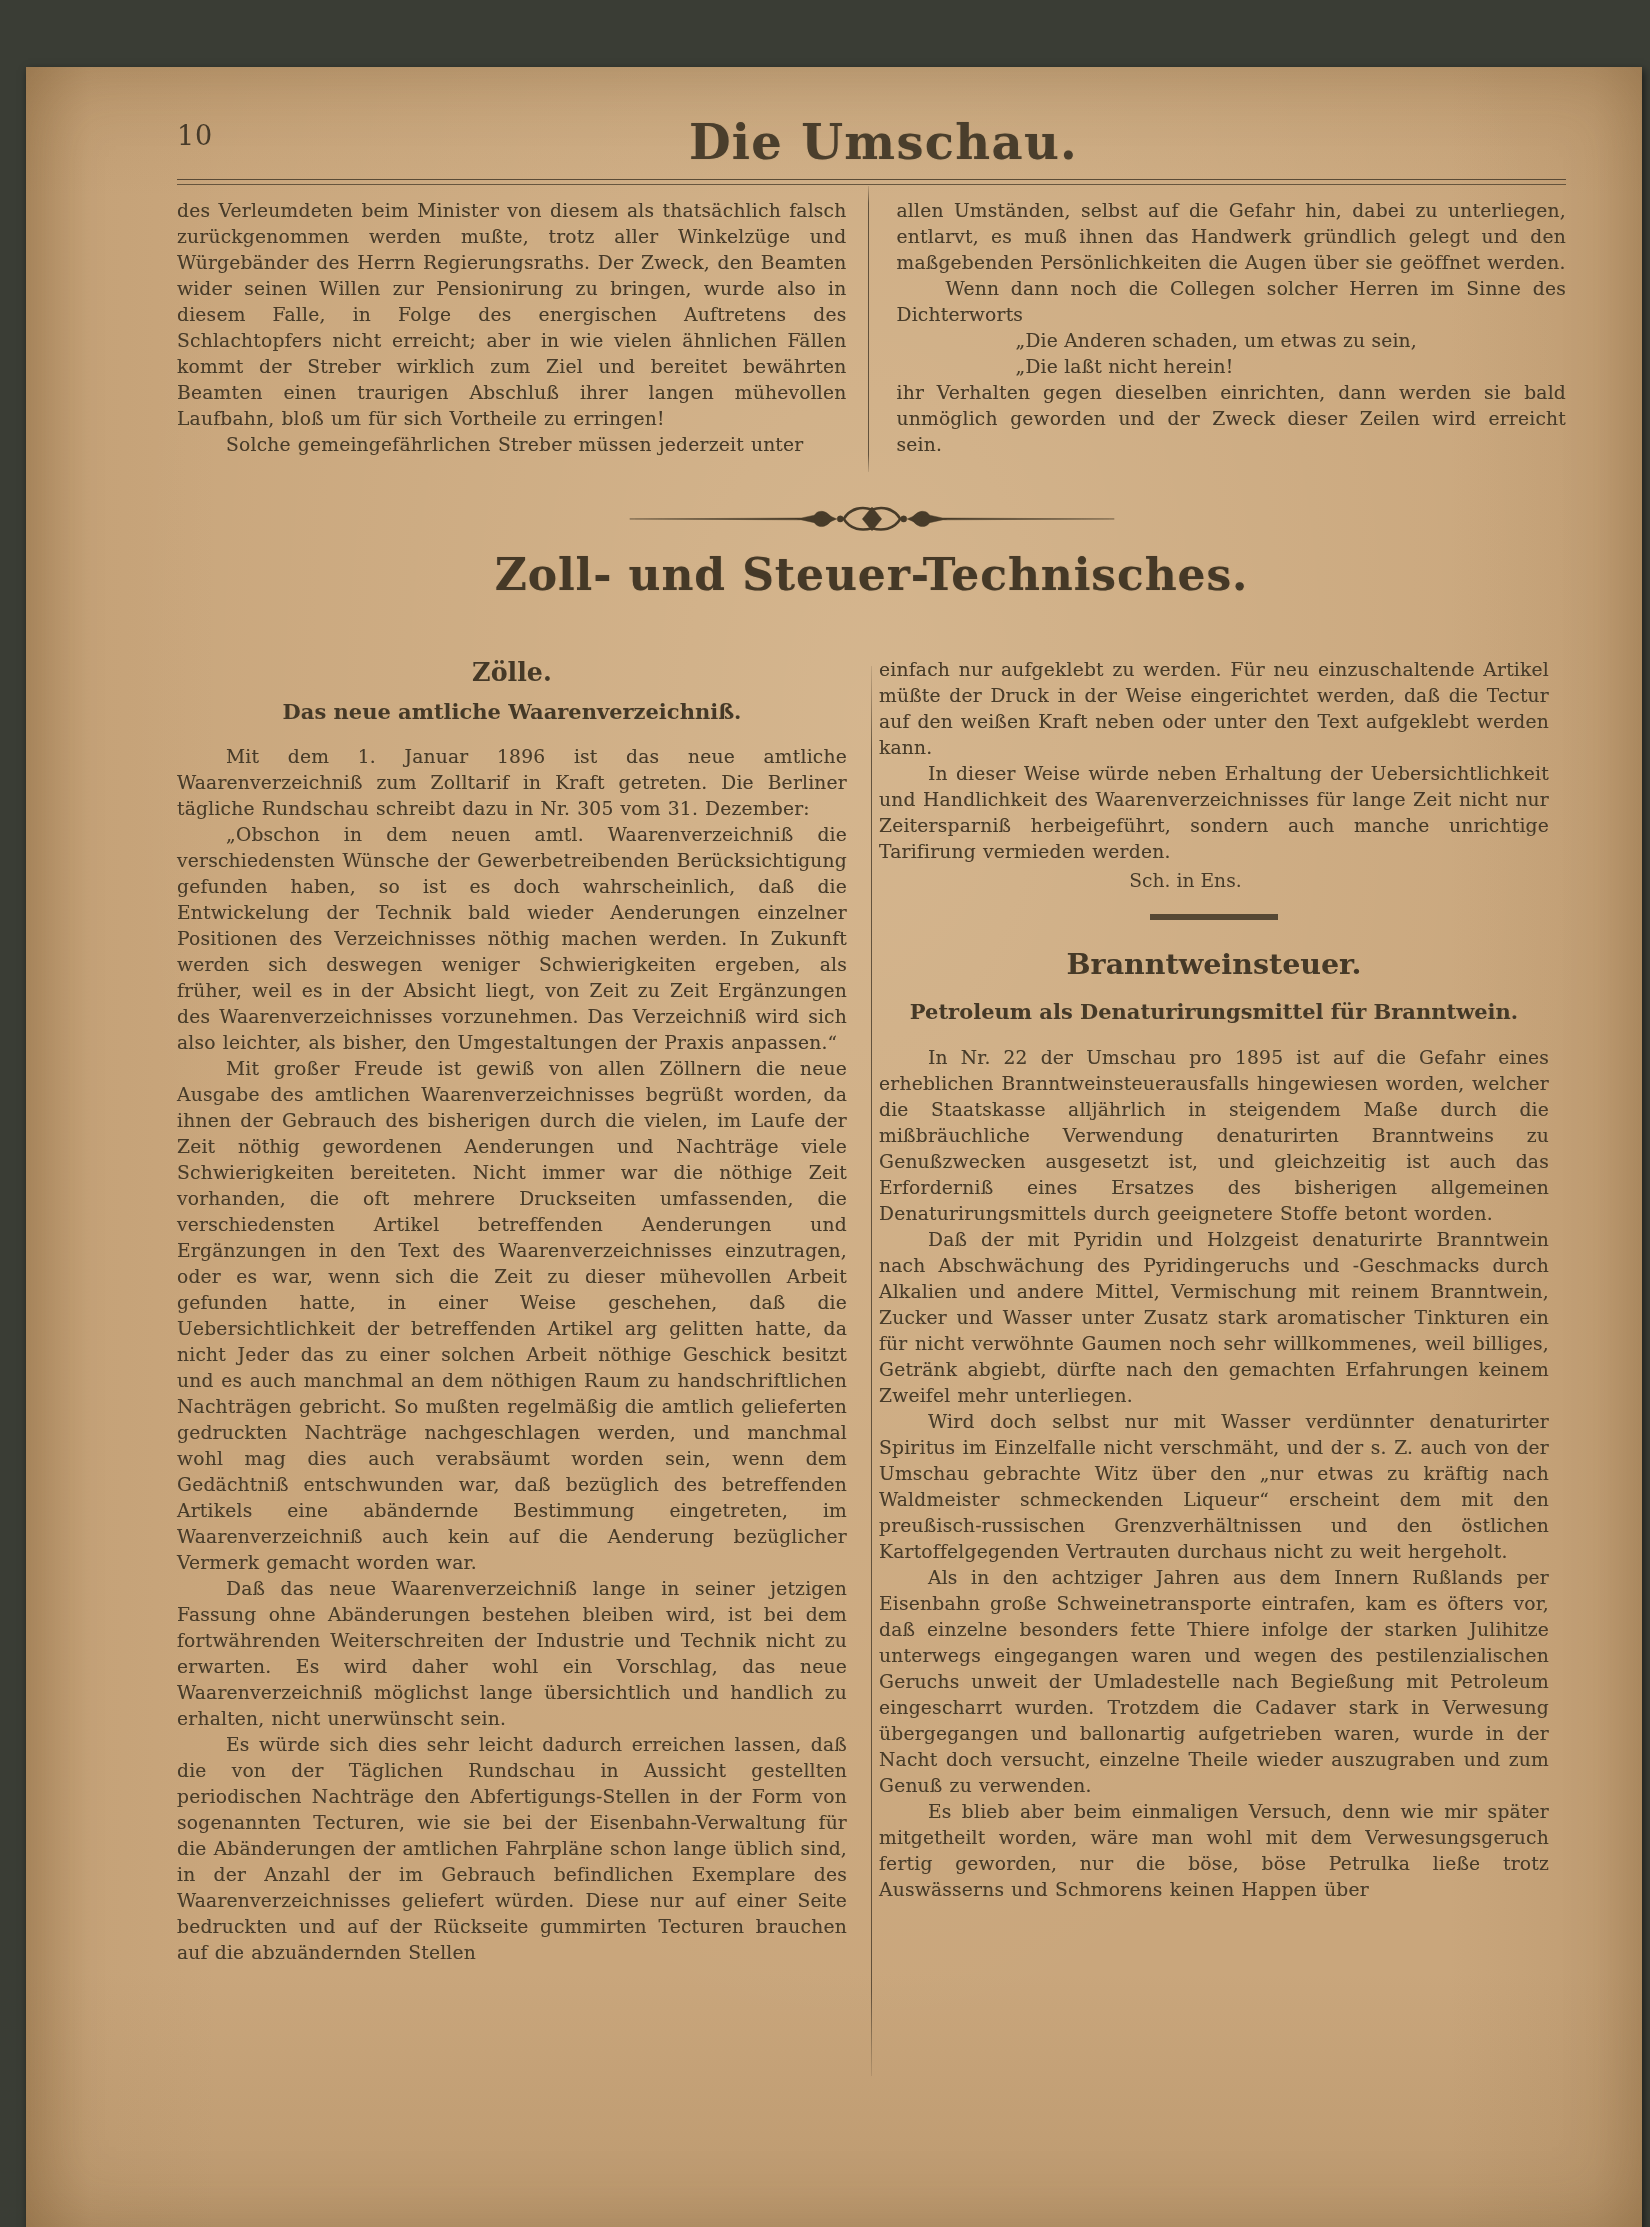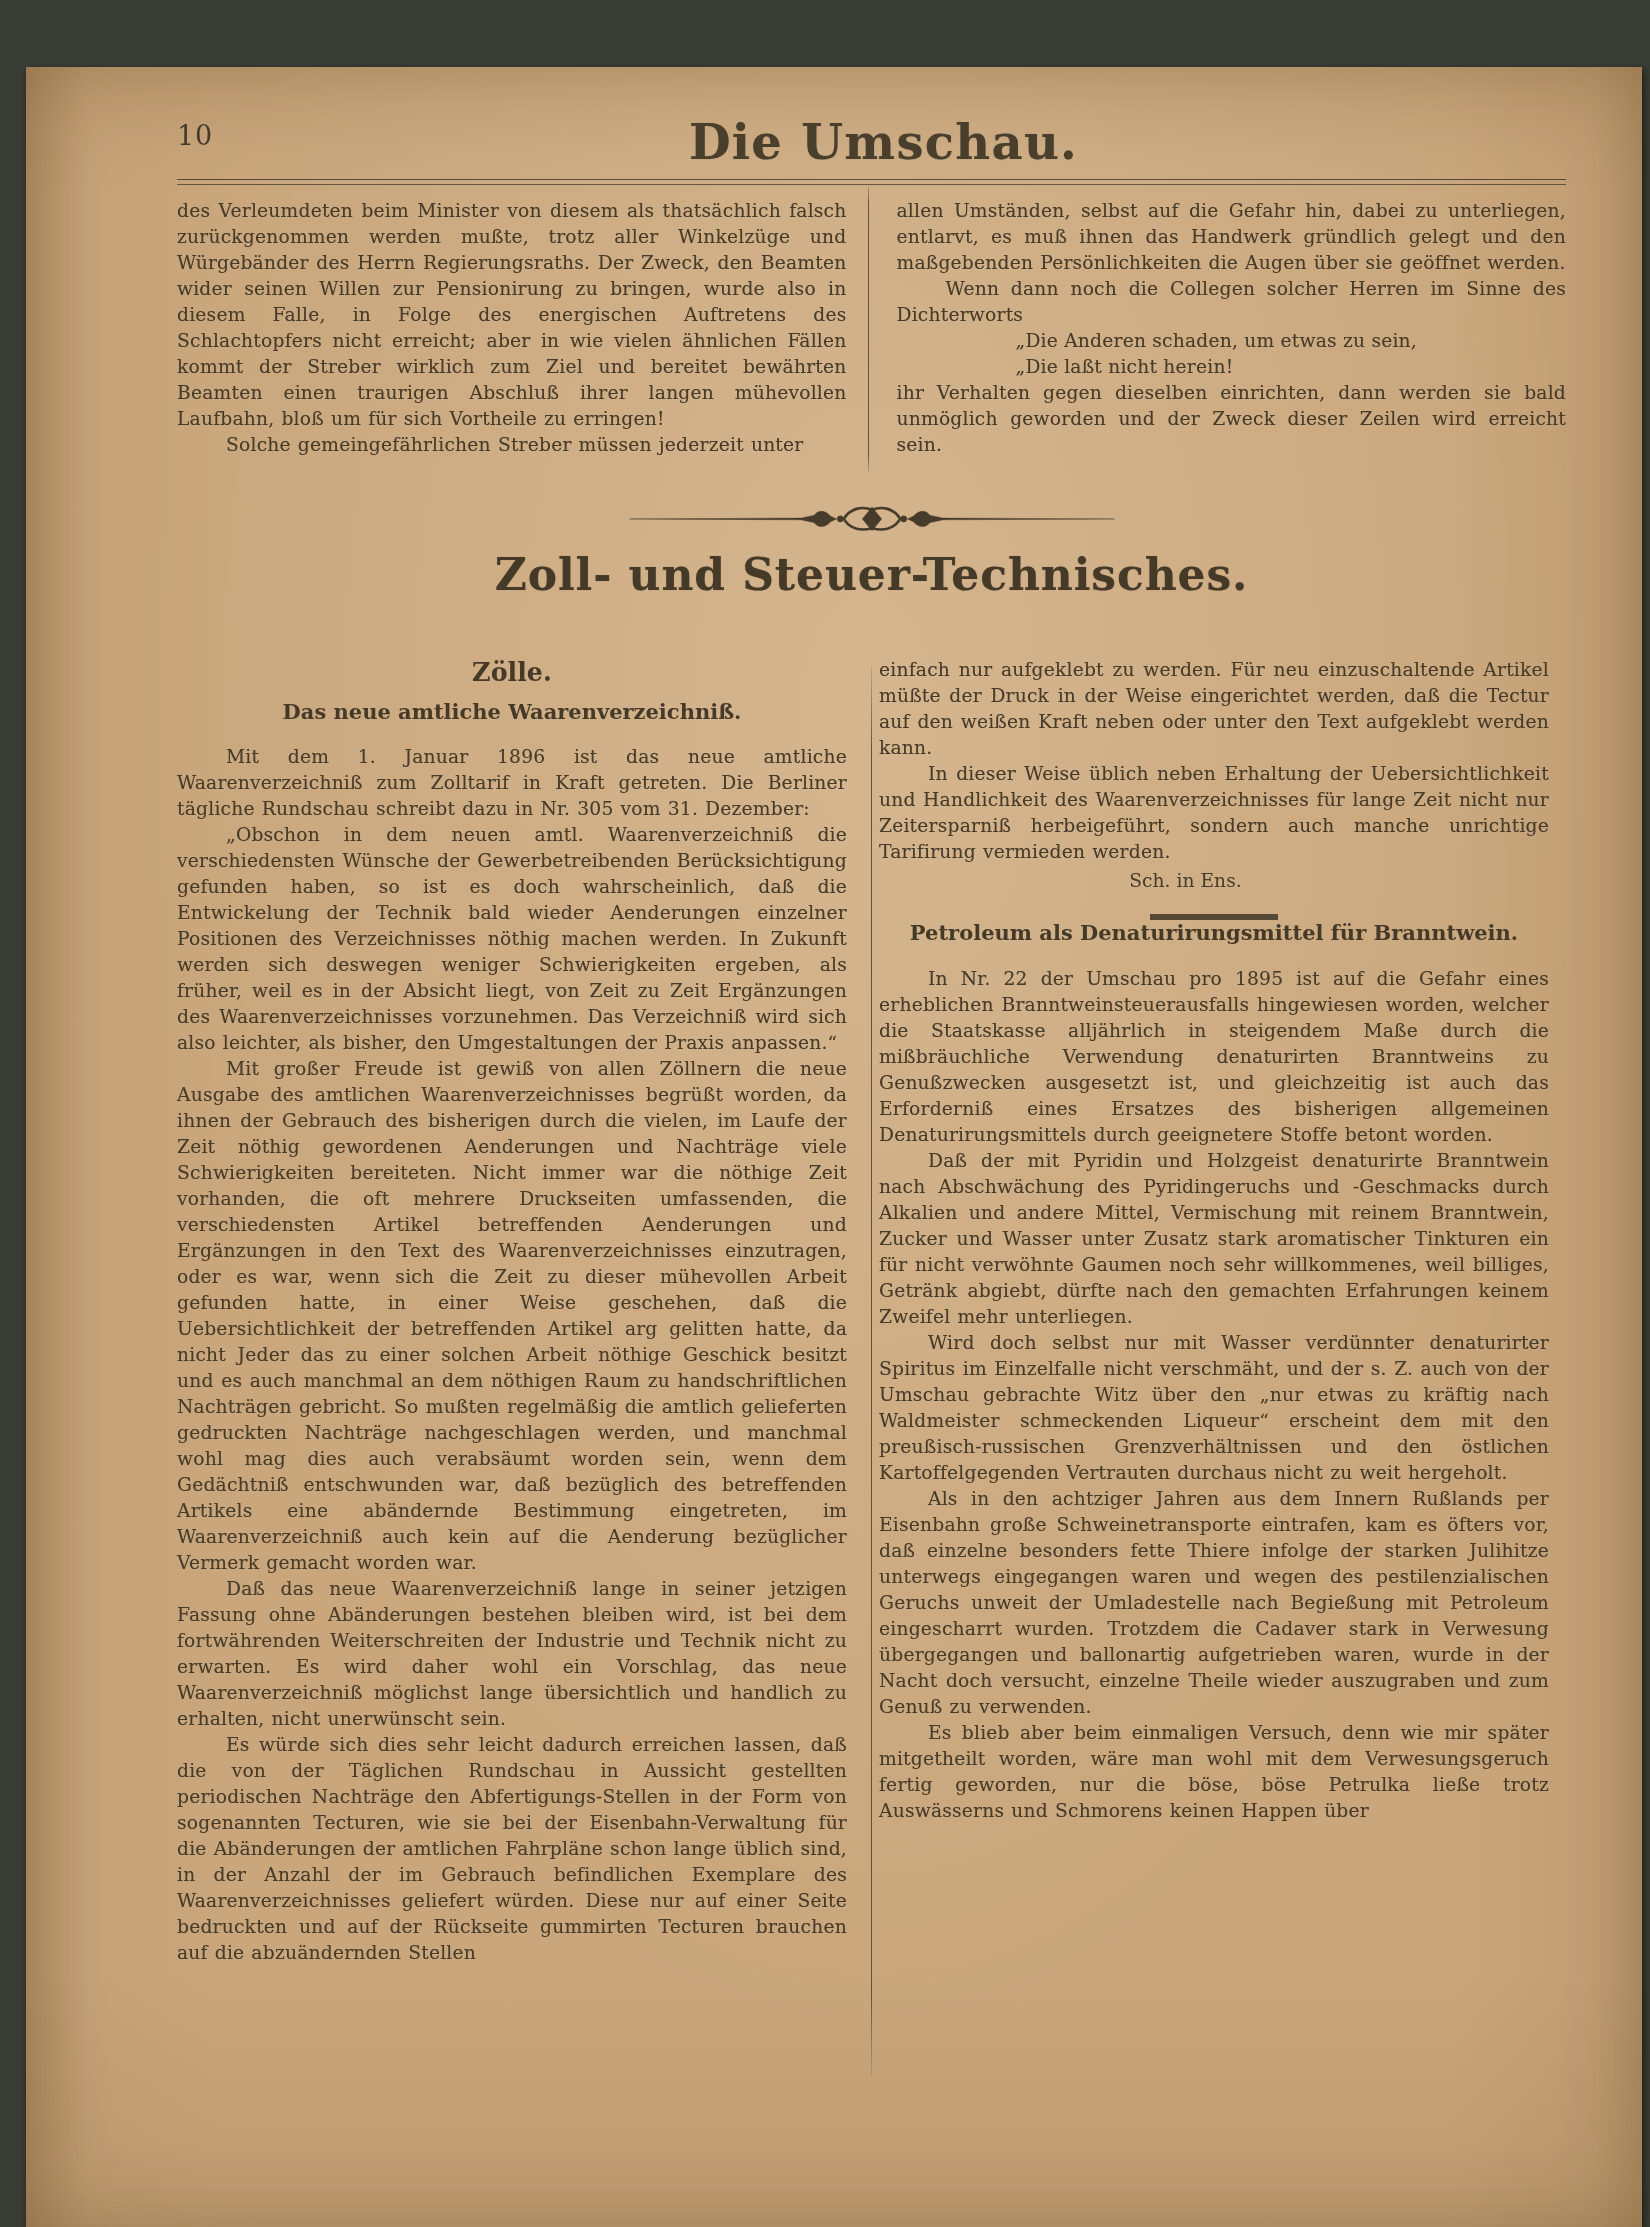--- a/index.html
+++ b/index.html
@@ -193,23 +193,24 @@
       <h4 class="article-title">Das neue amtliche Waarenverzeichniß.</h4>
       <p class="body-text ind">Mit dem 1. Januar 1896 ist das neue amtliche Waarenverzeichniß zum Zolltarif in Kraft getreten. Die Berliner tägliche Rundschau schreibt dazu in Nr. 305 vom 31. Dezember:</p>
       <p class="body-text ind">„Obschon in dem neuen amtl. Waarenverzeichniß die verschiedensten Wünsche der Gewerbetreibenden Berücksichtigung gefunden haben, so ist es doch wahrscheinlich, daß die Entwickelung der Technik bald wieder Aenderungen einzelner Positionen des Verzeichnisses nöthig machen werden. In Zukunft werden sich deswegen weniger Schwierigkeiten ergeben, als früher, weil es in der Absicht liegt, von Zeit zu Zeit Ergänzungen des Waarenverzeichnisses vorzunehmen. Das Verzeichniß wird sich also leichter, als bisher, den Umgestaltungen der Praxis anpassen.“</p>
       <p class="body-text ind">Mit großer Freude ist gewiß von allen Zöllnern die neue Ausgabe des amtlichen Waarenverzeichnisses begrüßt worden, da ihnen der Gebrauch des bisherigen durch die vielen, im Laufe der Zeit nöthig gewordenen Aenderungen und Nachträge viele Schwierigkeiten bereiteten. Nicht immer war die nöthige Zeit vorhanden, die oft mehrere Druckseiten umfassenden, die verschiedensten Artikel betreffenden Aenderungen und Ergänzungen in den Text des Waarenverzeichnisses einzutragen, oder es war, wenn sich die Zeit zu dieser mühevollen Arbeit gefunden hatte, in einer Weise geschehen, daß die Uebersichtlichkeit der betreffenden Artikel arg gelitten hatte, da nicht Jeder das zu einer solchen Arbeit nöthige Geschick besitzt und es auch manchmal an dem nöthigen Raum zu handschriftlichen Nachträgen gebricht. So mußten regelmäßig die amtlich gelieferten gedruckten Nachträge nachgeschlagen werden, und manchmal wohl mag dies auch verabsäumt worden sein, wenn dem Gedächtniß entschwunden war, daß bezüglich des betreffenden Artikels eine abändernde Bestimmung eingetreten, im Waarenverzeichniß auch kein auf die Aenderung bezüglicher Vermerk gemacht worden war.</p>
       <p class="body-text ind">Daß das neue Waarenverzeichniß lange in seiner jetzigen Fassung ohne Abänderungen bestehen bleiben wird, ist bei dem fortwährenden Weiterschreiten der Industrie und Technik nicht zu erwarten. Es wird daher wohl ein Vorschlag, das neue Waarenverzeichniß möglichst lange übersichtlich und handlich zu erhalten, nicht unerwünscht sein.</p>
       <p class="body-text ind">Es würde sich dies sehr leicht dadurch erreichen lassen, daß die von der Täglichen Rundschau in Aussicht gestellten periodischen Nachträge den Abfertigungs-Stellen in der Form von sogenannten Tecturen, wie sie bei der Eisenbahn-Verwaltung für die Abänderungen der amtlichen Fahrpläne schon lange üblich sind, in der Anzahl der im Gebrauch befindlichen Exemplare des Waarenverzeichnisses geliefert würden. Diese nur auf einer Seite bedruckten und auf der Rückseite gummirten Tecturen brauchen auf die abzuändernden Stellen</p>
     </div>
 
     <div class="col">
       <p class="body-text">einfach nur aufgeklebt zu werden. Für neu einzuschaltende Artikel müßte der Druck in der Weise eingerichtet werden, daß die Tectur auf den weißen Kraft neben oder unter den Text aufgeklebt werden kann.</p>
-      <p class="body-text ind">In dieser Weise üblich neben Erhaltung der Uebersichtlichkeit und Handlichkeit des Waarenverzeichnisses für lange Zeit nicht nur Zeitersparniß herbeigeführt, sondern auch manche unrichtige Tarifirung vermieden werden.</p>
+      <p class="body-text ind">In dieser Weise würde neben Erhaltung der Uebersichtlichkeit und Handlichkeit des Waarenverzeichnisses für lange Zeit nicht nur Zeitersparniß herbeigeführt, sondern auch manche unrichtige Tarifirung vermieden werden.</p>
       <p class="signature">Sch. in Ens.</p>
       <div class="end-rule"></div>
+      <h3 class="rubric brannt">Branntweinsteuer.</h3>
       <h4 class="article-title petroleum">Petroleum als Denaturirungsmittel für Branntwein.</h4>
       <p class="body-text ind">In Nr. 22 der Umschau pro 1895 ist auf die Gefahr eines erheblichen Branntweinsteuerausfalls hingewiesen worden, welcher die Staatskasse alljährlich in steigendem Maße durch die mißbräuchliche Verwendung denaturirten Branntweins zu Genußzwecken ausgesetzt ist, und gleichzeitig ist auch das Erforderniß eines Ersatzes des bisherigen allgemeinen Denaturirungsmittels durch geeignetere Stoffe betont worden.</p>
       <p class="body-text ind">Daß der mit Pyridin und Holzgeist denaturirte Branntwein nach Abschwächung des Pyridingeruchs und -Geschmacks durch Alkalien und andere Mittel, Vermischung mit reinem Branntwein, Zucker und Wasser unter Zusatz stark aromatischer Tinkturen ein für nicht verwöhnte Gaumen noch sehr willkommenes, weil billiges, Getränk abgiebt, dürfte nach den gemachten Erfahrungen keinem Zweifel mehr unterliegen.</p>
       <p class="body-text ind">Wird doch selbst nur mit Wasser verdünnter denaturirter Spiritus im Einzelfalle nicht verschmäht, und der s. Z. auch von der Umschau gebrachte Witz über den „nur etwas zu kräftig nach Waldmeister schmeckenden Liqueur“ erscheint dem mit den preußisch-russischen Grenzverhältnissen und den östlichen Kartoffelgegenden Vertrauten durchaus nicht zu weit hergeholt.</p>
       <p class="body-text ind">Als in den achtziger Jahren aus dem Innern Rußlands per Eisenbahn große Schweinetransporte eintrafen, kam es öfters vor, daß einzelne besonders fette Thiere infolge der starken Julihitze unterwegs eingegangen waren und wegen des pestilenzialischen Geruchs unweit der Umladestelle nach Begießung mit Petroleum eingescharrt wurden. Trotzdem die Cadaver stark in Verwesung übergegangen und ballonartig aufgetrieben waren, wurde in der Nacht doch versucht, einzelne Theile wieder auszugraben und zum Genuß zu verwenden.</p>
       <p class="body-text ind">Es blieb aber beim einmaligen Versuch, denn wie mir später mitgetheilt worden, wäre man wohl mit dem Verwesungsgeruch fertig geworden, nur die böse, böse Petrulka ließe trotz Auswässerns und Schmorens keinen Happen über</p>
     </div>
 
   </div>
   <div class="v-rule main"></div>

